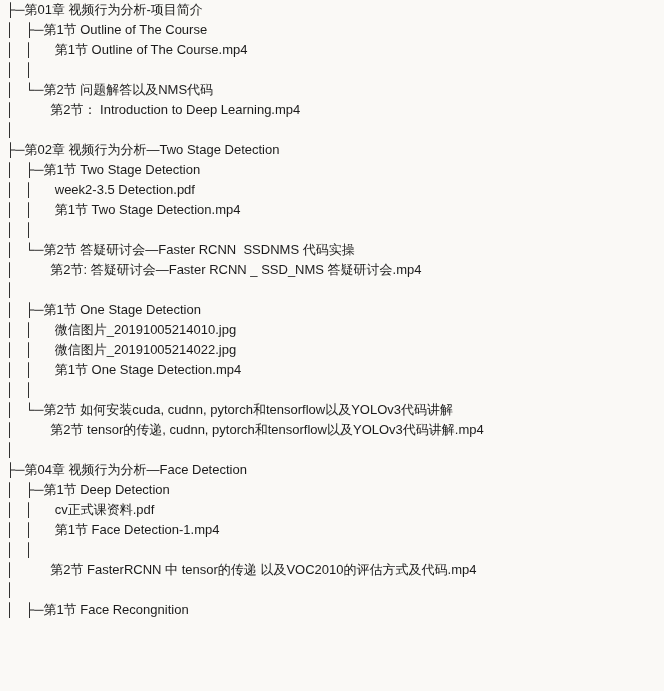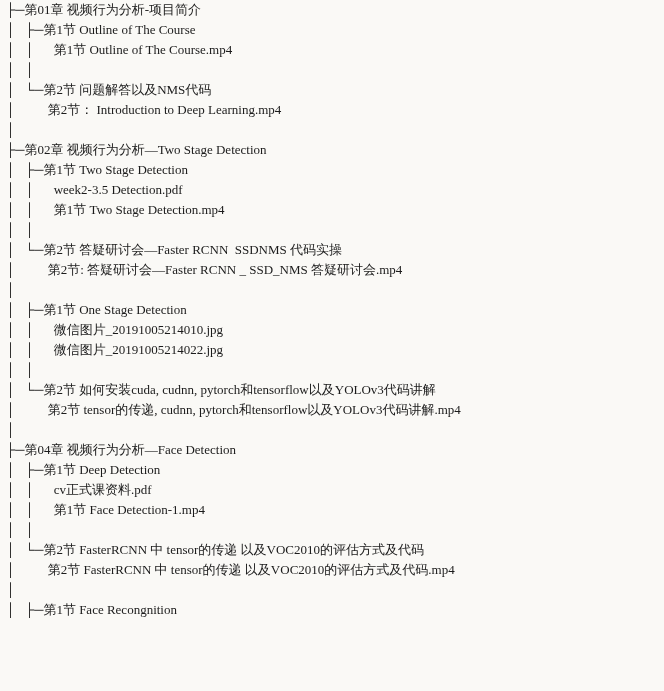--- a/index.html
+++ b/index.html
@@ -23,21 +23,21 @@
     box-sizing: border-box;
     background: #faf9f6;
   }
   .tree-line {
     display: block;
     height: 20px;
     line-height: 20px;
     font-size: 13px;
     color: #1b1b1b;
     white-space: pre;
-    font-family: Liberation Serif, serif;
+    font-family: Liberation Sans, sans-serif;
     letter-spacing: 0px;
     padding-left: 6px;
     box-sizing: border-box;
     overflow: hidden;
   }
   .tree-line.blank {
     color: #1b1b1b;
   }
 </style>
 </head>
@@ -55,26 +55,26 @@
     <div class="tree-line">│   ├─第1节 Two Stage Detection</div>
     <div class="tree-line">│   │      week2-3.5 Detection.pdf</div>
     <div class="tree-line">│   │      第1节 Two Stage Detection.mp4</div>
     <div class="tree-line blank">│   │</div>
     <div class="tree-line">│   └─第2节 答疑研讨会—Faster RCNN  SSDNMS 代码实操</div>
     <div class="tree-line">│          第2节: 答疑研讨会—Faster RCNN _ SSD_NMS 答疑研讨会.mp4</div>
     <div class="tree-line blank">│</div>
     <div class="tree-line">│   ├─第1节 One Stage Detection</div>
     <div class="tree-line">│   │      微信图片_20191005214010.jpg</div>
     <div class="tree-line">│   │      微信图片_20191005214022.jpg</div>
+    <div class="tree-line">│   │      第1节 One Stage Detection.mp4</div>
     <div class="tree-line blank">│   │</div>
     <div class="tree-line">│   └─第2节 如何安装cuda, cudnn, pytorch和tensorflow以及YOLOv3代码讲解</div>
     <div class="tree-line">│          第2节 tensor的传递, cudnn, pytorch和tensorflow以及YOLOv3代码讲解.mp4</div>
     <div class="tree-line blank">│</div>
     <div class="tree-line">├─第04章 视频行为分析—Face Detection</div>
     <div class="tree-line">│   ├─第1节 Deep Detection</div>
     <div class="tree-line">│   │      cv正式课资料.pdf</div>
     <div class="tree-line">│   │      第1节 Face Detection-1.mp4</div>
     <div class="tree-line blank">│   │</div>
-    <div class="tree-line">│   └─第2节 FasterRCNN 中 tensor的传递 以及VOC2010的评估方式及代码</div>
     <div class="tree-line">│          第2节 FasterRCNN 中 tensor的传递 以及VOC2010的评估方式及代码.mp4</div>
     <div class="tree-line blank">│</div>
     <div class="tree-line">│   ├─第1节 Face Recongnition</div>
   </div>
 
 </body></html>

